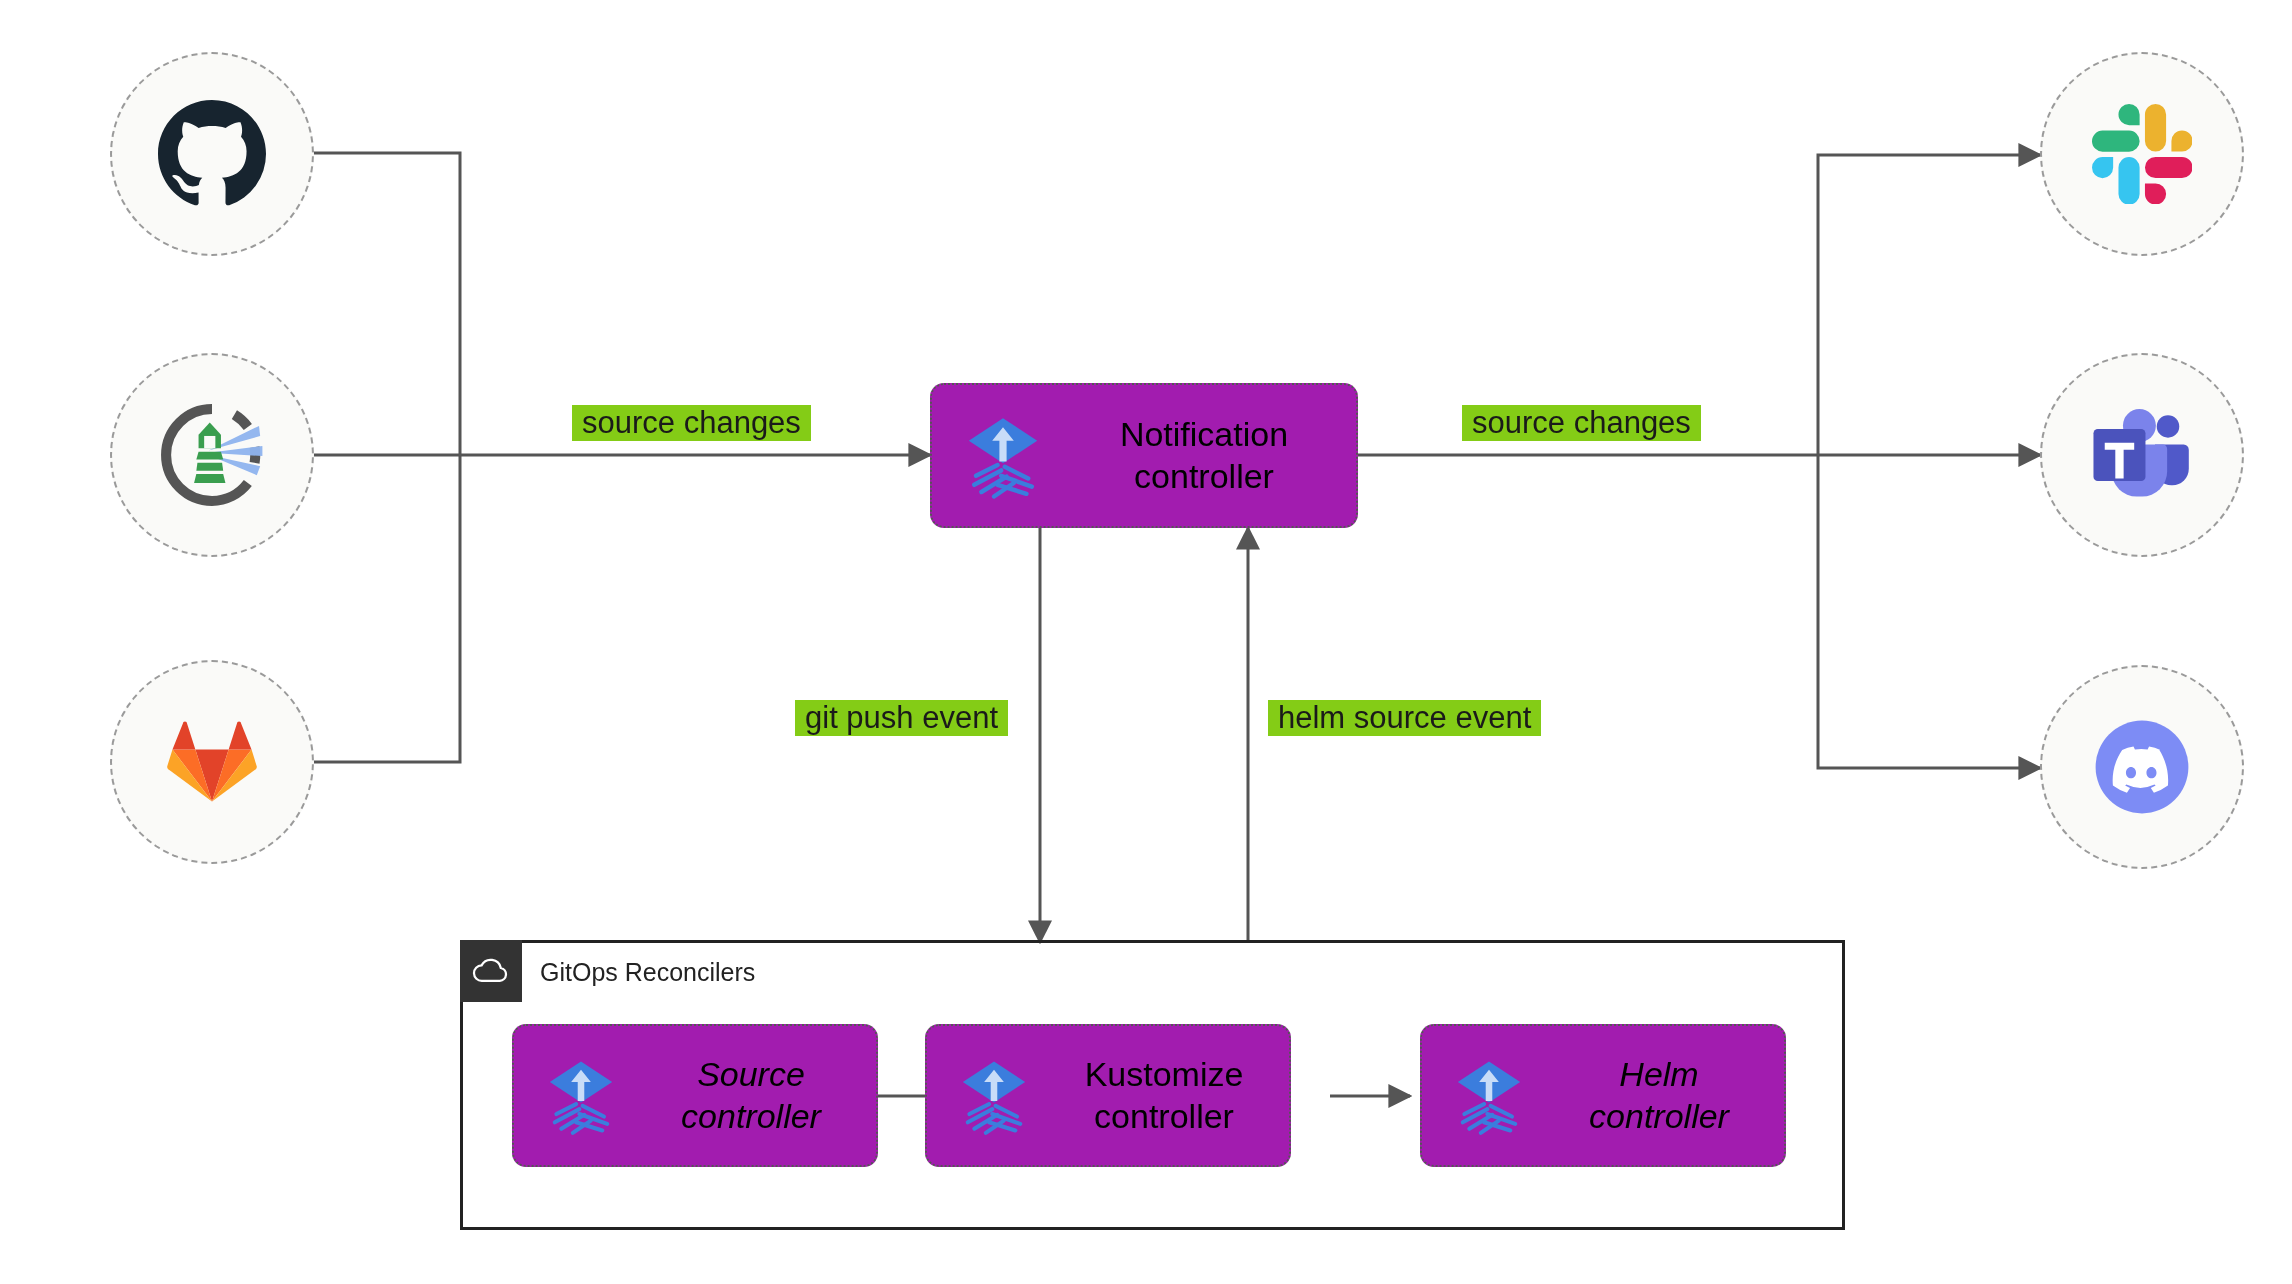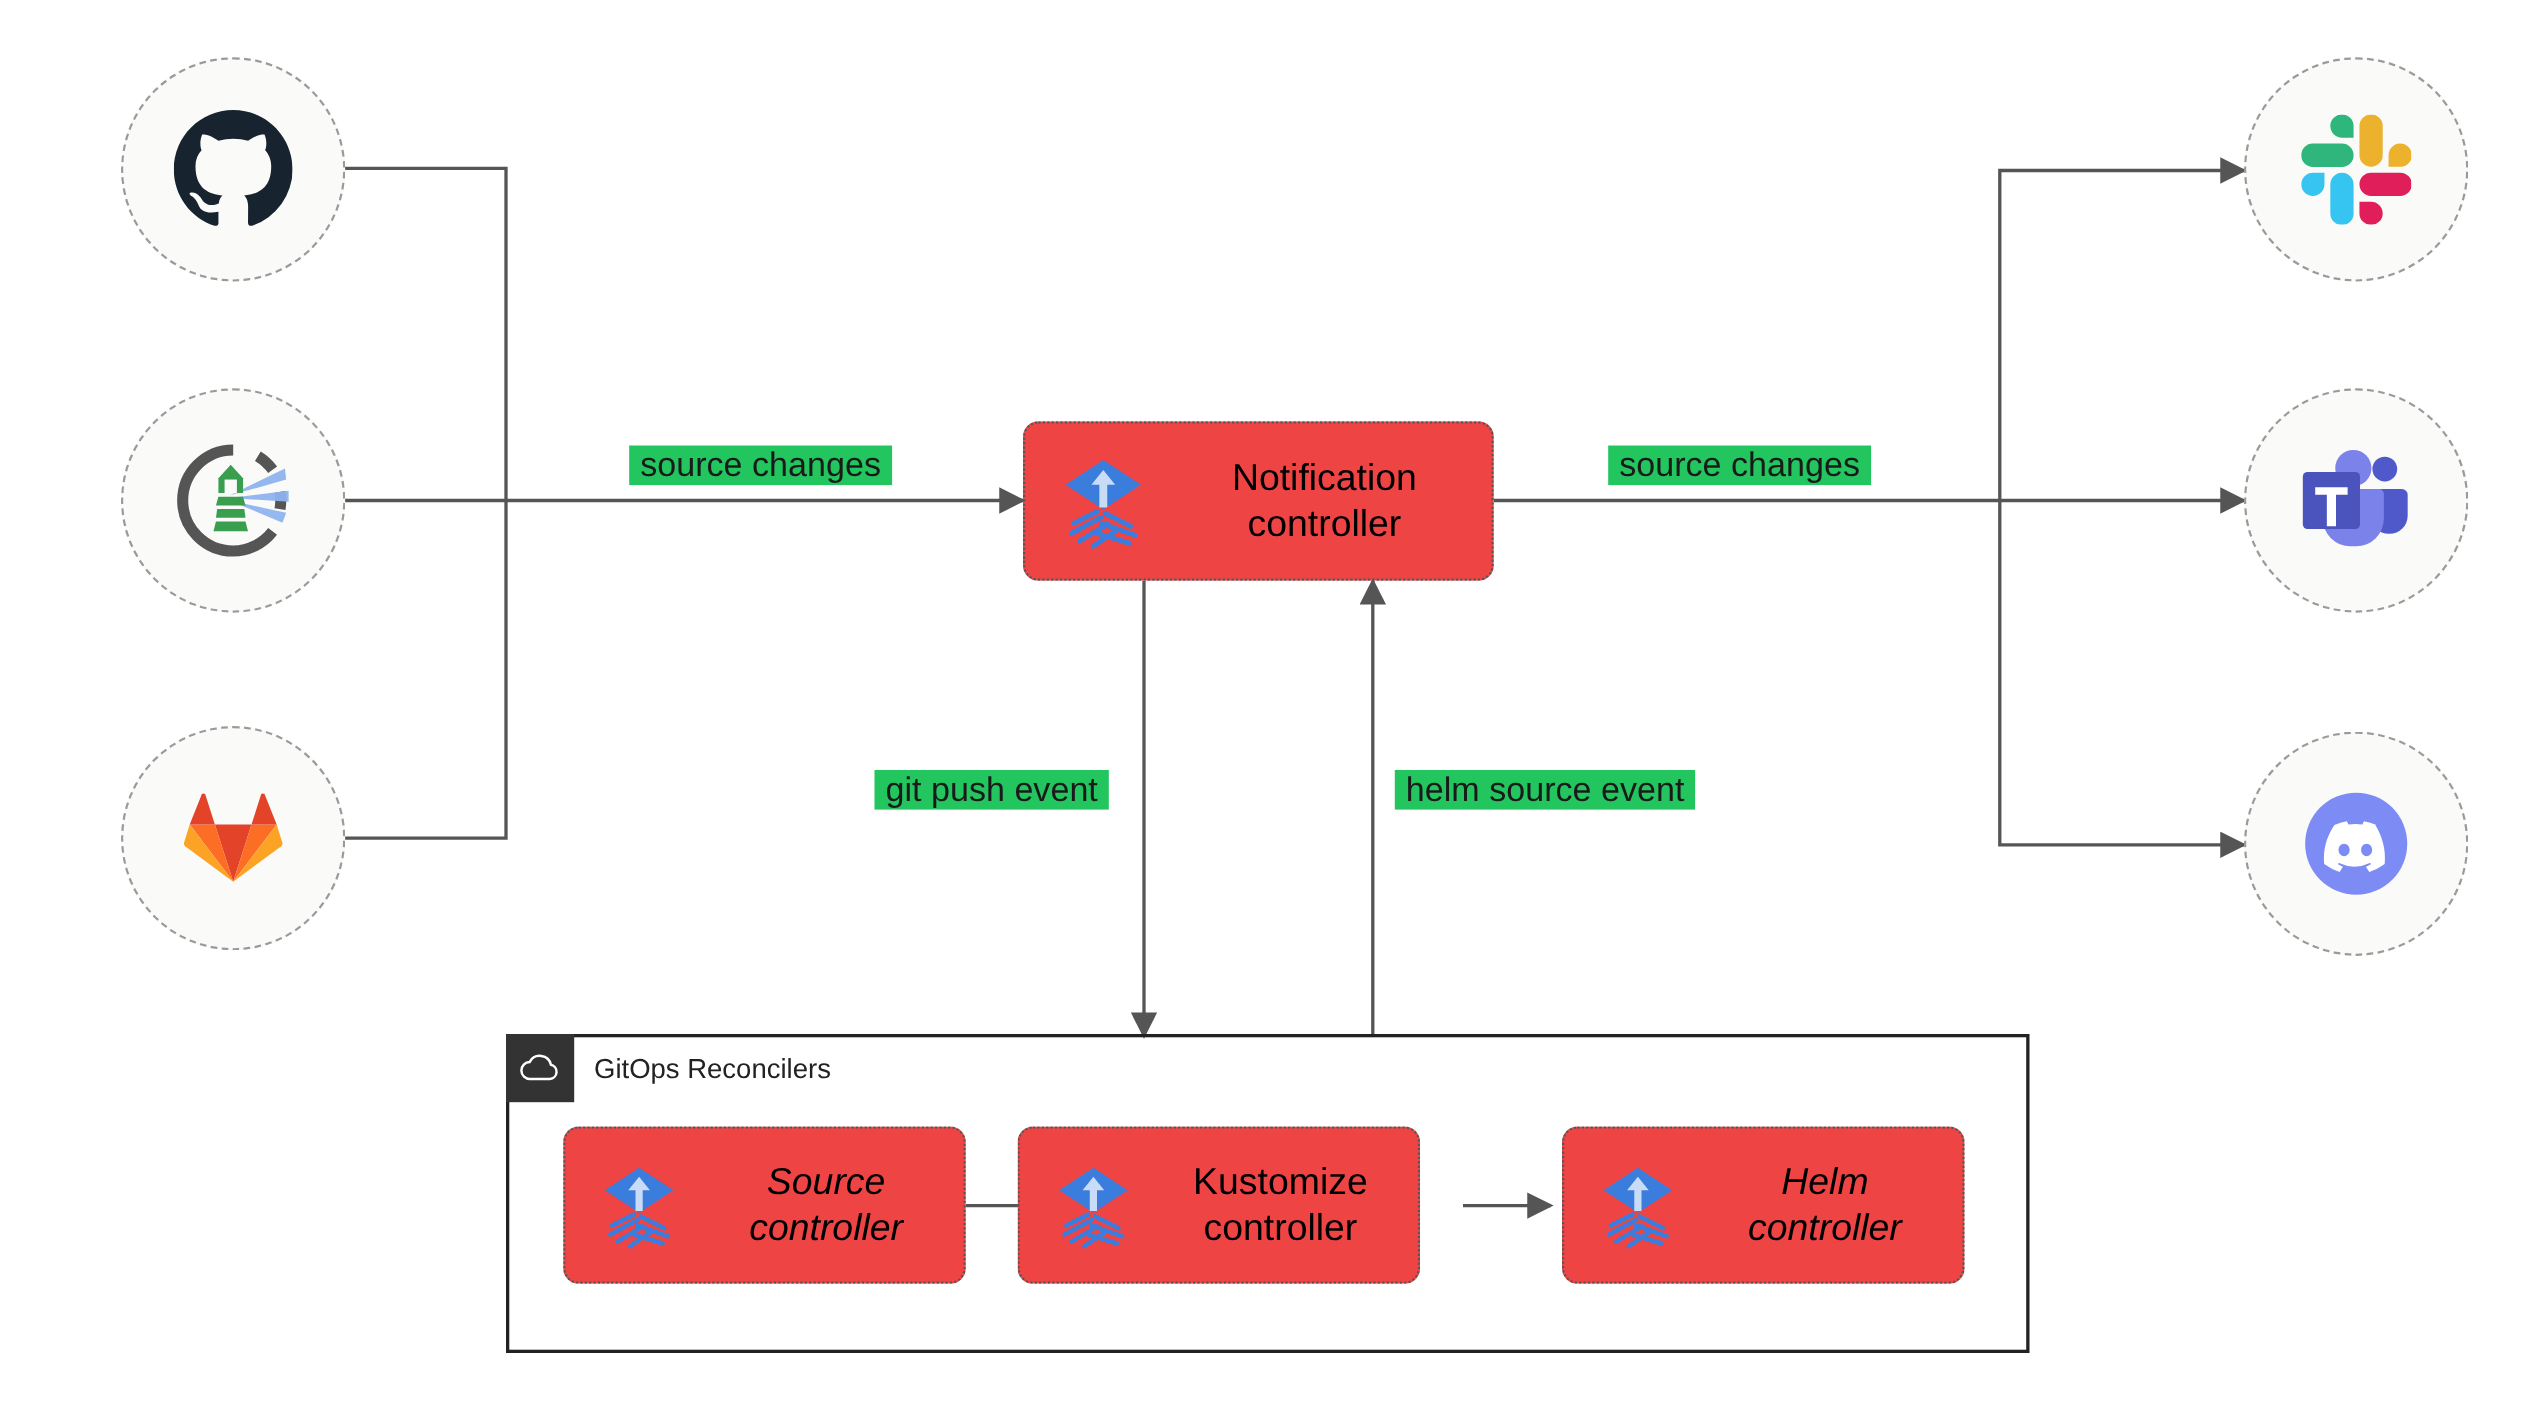--- a/index.html
+++ b/index.html
@@ -29,21 +29,21 @@
     justify-content: center;
     box-sizing: border-box;
   }
   .circle-node .glyph {
     display: block;
     line-height: 0;
   }
   
   .ctrl-box {
     position: absolute;
-    background: #ef4444;
+    background: #a21caf;
     border: 2px dotted #555555;
     border-radius: 14px;
     box-sizing: border-box;
     display: flex;
     align-items: center;
     justify-content: flex-start;
     gap: 18px;
   }
   .ctrl-box .ctrl-icon {
     flex: 0 0 auto;
@@ -78,21 +78,21 @@
     position: absolute;
     font-size: 25px;
     color: #222222;
     white-space: nowrap;
   }
   
   .edge-label {
     position: absolute;
     font-size: 31px;
     color: #1a1a1a;
-    background: #22c55e;
+    background: #84cc16;
     padding: 0 10px;
     white-space: nowrap;
   }
   
   #edges {
     position: absolute;
     left: 0;
     top: 0;
     width: 2292px;
     height: 1284px;

